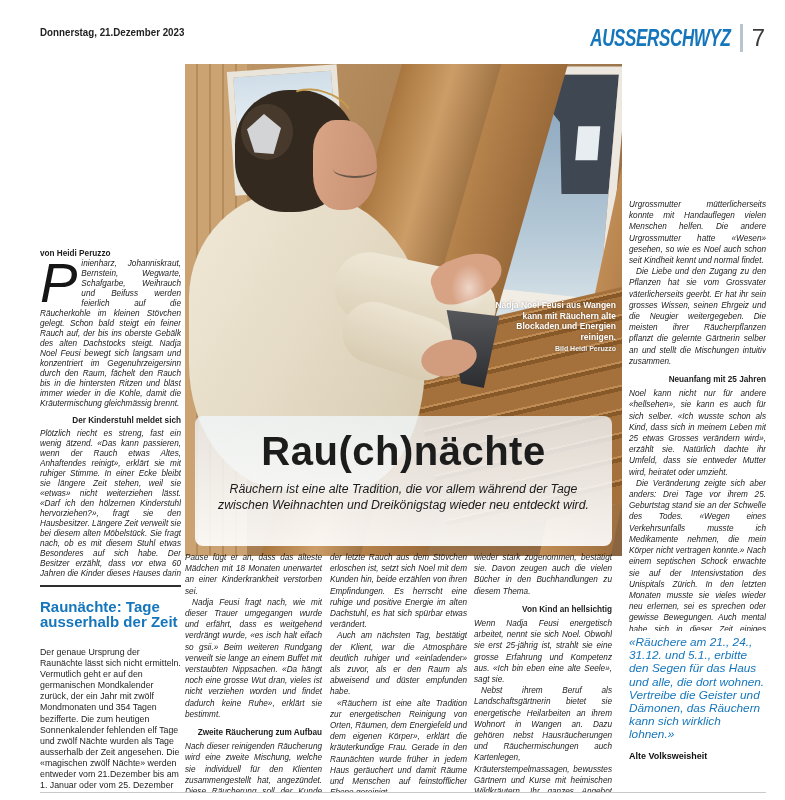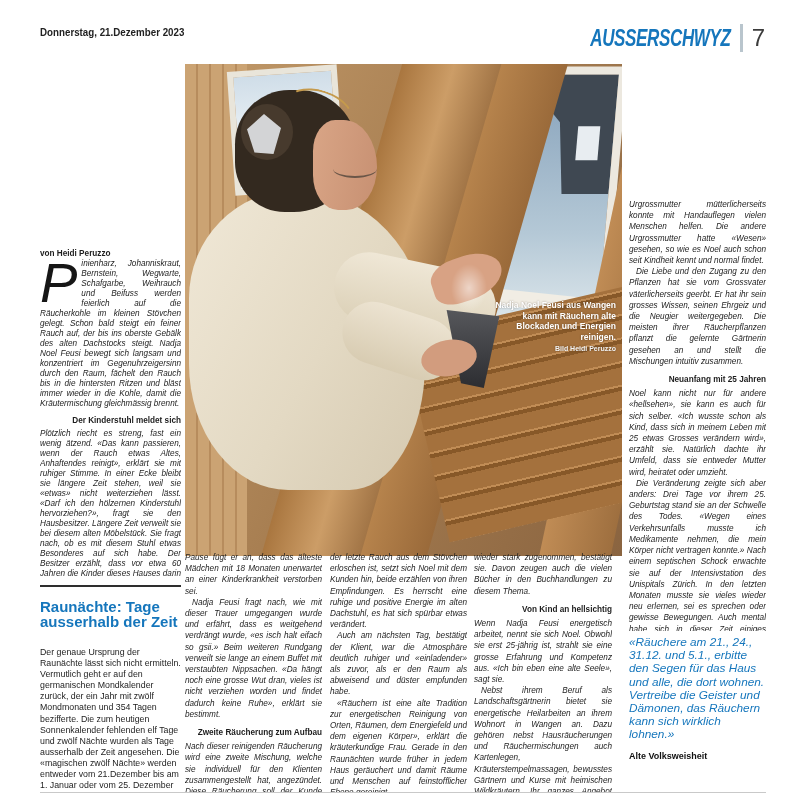--- a/index.html
+++ b/index.html
@@ -176,20 +176,24 @@
     <div class="ph wm-hand"></div>
     <div class="ph wm-smoke"></div>
     <div class="ph wm-cone"></div>
     <div class="ph wm-hand2"></div>
 
     <div class="ph ph-caption">
       <div>Nadja Noel Feusi aus Wangen kann mit Räuchern alte Blockaden und Energien reinigen.</div>
       <div class="ph-credit">Bild Heidi Peruzzo</div>
     </div>
 
+    <div class="ph title-band">
+      <div class="main-title">Rau(ch)nächte</div>
+      <div class="main-subtitle">Räuchern ist eine alte Tradition, die vor allem während der Tage zwischen Weihnachten und Dreikönigstag wieder neu entdeckt wird.</div>
+    </div>
   </div>
 
   <div class="abs col col1 copy">
     <p>Pause fügt er an, dass das älteste Mädchen mit 18 Monaten unerwartet an einer Kinderkrankheit verstorben sei.</p>
     <p class="ind">Nadja Feusi fragt nach, wie mit dieser Trauer umgegangen wurde und erfährt, dass es weitgehend verdrängt wurde, «es isch halt eifach so gsii.» Beim weiteren Rundgang verweilt sie lange an einem Buffet mit verstaubten Nippsachen. «Da hängt noch eine grosse Wut dran, vieles ist nicht verziehen worden und findet dadurch keine Ruhe», erklärt sie bestimmt.</p>
     <p class="subhead">Zweite Räucherung zum Aufbau</p>
     <p>Nach dieser reinigenden Räucherung wird eine zweite Mischung, welche sie individuell für den Klienten zusammengestellt hat, angezündet. Diese Räucherung soll der Kunde nun selber durchführen, diesmal im Uhrzeigersinn und mit der Absicht, die Energie des Raumes zu verändern. Bevor</p>
   </div>
 
   <div class="abs col col2 copy">
@@ -202,21 +206,21 @@
   <div class="abs col col3 copy">
     <p>wieder stark zugenommen, bestätigt sie. Davon zeugen auch die vielen Bücher in den Buchhandlungen zu diesem Thema.</p>
     <p class="subhead">Von Kind an hellsichtig</p>
     <p>Wenn Nadja Feusi energetisch arbeitet, nennt sie sich Noel. Obwohl sie erst 25-jährig ist, strahlt sie eine grosse Erfahrung und Kompetenz aus. «Ich bin eben eine alte Seele», sagt sie.</p>
     <p class="ind">Nebst ihrem Beruf als Landschaftsgärtnerin bietet sie energetische Heilarbeiten an ihrem Wohnort in Wangen an. Dazu gehören nebst Hausräucherungen und Räuchermischungen auch Kartenlegen, Kräuterstempelmassagen, bewusstes Gärtnern und Kurse mit heimischen Wildkräutern. Ihr ganzes Angebot kann auf www.heilarbeiten-by-noel.ch nachgeschaut werden.</p>
 
   </div>
 
   <div class="abs col col4 copy">
     <p>Urgrossmutter mütterlicherseits konnte mit Handauflegen vielen Menschen helfen. Die andere Urgrossmutter hatte «Wesen» gesehen, so wie es Noel auch schon seit Kindheit kennt und normal findet.</p>
-    <p class="ind">Die Liebe und den Zugang zu den Pflanzen hat sie vom Grossvater väterlicherseits geerbt. Er hat ihr sein grosses Wissen, seinen Ehrgeiz und die Neugier weitergegeben. Die meisten ihrer Räucherpflanzen pflanzt die gelernte Gärtnerin gesehen an und stellt die Mischungen intuitiv zusammen.</p>
+    <p class="ind">Die Liebe und den Zugang zu den Pflanzen hat sie vom Grossvater väterlicherseits geerbt. Er hat ihr sein grosses Wissen, seinen Ehrgeiz und die Neugier weitergegeben. Die meisten ihrer Räucherpflanzen pflanzt die gelernte Gärtnerin selber an und stellt die Mischungen intuitiv zusammen.</p>
     <p class="subhead">Neuanfang mit 25 Jahren</p>
     <p>Noel kann nicht nur für andere «hellsehen», sie kann es auch für sich selber. «Ich wusste schon als Kind, dass sich in meinem Leben mit 25 etwas Grosses verändern wird», erzählt sie. Natürlich dachte ihr Umfeld, dass sie entweder Mutter wird, heiratet oder umzieht.</p>
     <p class="ind">Die Veränderung zeigte sich aber anders: Drei Tage vor ihrem 25. Geburtstag stand sie an der Schwelle des Todes. «Wegen eines Verkehrsunfalls musste ich Medikamente nehmen, die mein Körper nicht vertragen konnte.» Nach einem septischen Schock erwachte sie auf der Intensivstation des Unispitals Zürich. In den letzten Monaten musste sie vieles wieder neu erlernen, sei es sprechen oder gewisse Bewegungen. Auch mental habe sich in dieser Zeit einiges verändert – eben ein Neuanfang.</p>
   </div>
 
   <div class="abs pullquote">
     <p class="pq-text">«Räuchere am 21., 24., 31.12. und 5.1., erbitte den Segen für das Haus und alle, die dort wohnen. Vertreibe die Geister und Dämonen, das Räuchern kann sich wirklich lohnen.»</p>
     <div class="pq-attr">Alte Volksweisheit</div>
   </div>
 

